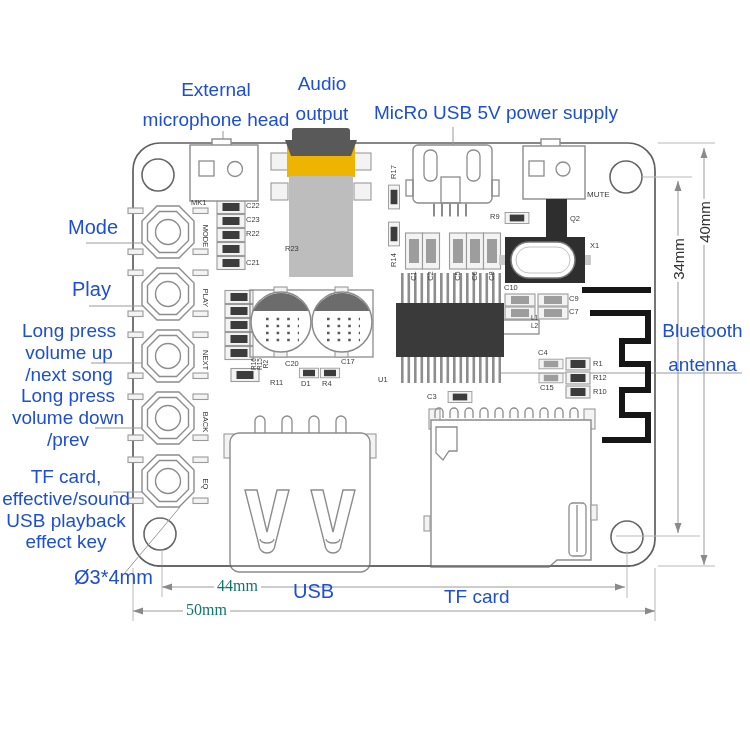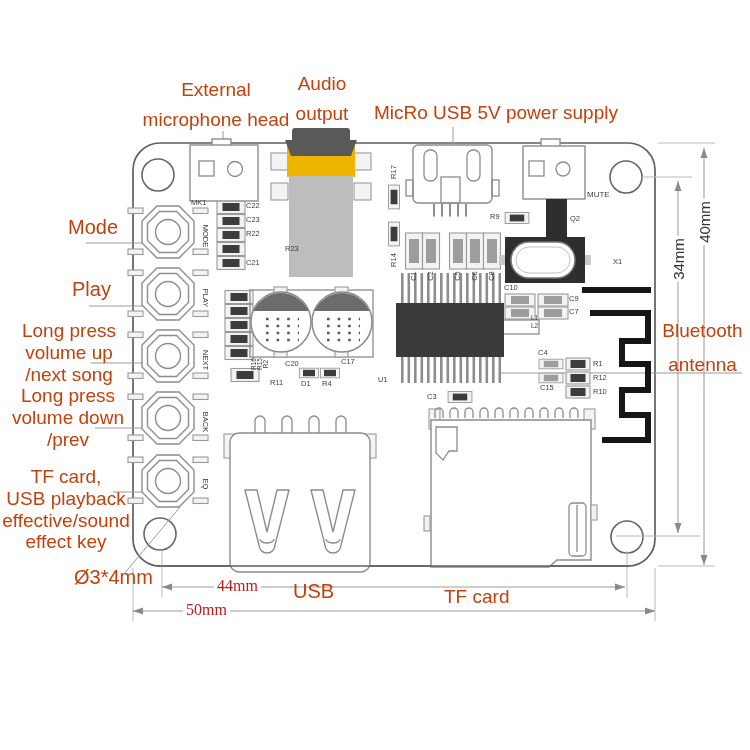--- a/index.html
+++ b/index.html
@@ -1,23 +1,23 @@
 <!DOCTYPE html>
 <html><head>
 <meta charset="utf-8">
 <style>
   html,body{margin:0;padding:0;background:#fff;}
   .stage{position:relative;width:750px;height:750px;background:#fff;overflow:hidden;
          font-family:"Liberation Sans",sans-serif;color:#111;}
   .stage svg{position:absolute;left:0;top:0;}
-  .lbl{position:absolute;font-size:19px;line-height:21.8px;text-align:center;color:#c2410c;white-space:nowrap;}
+  .lbl{position:absolute;font-size:19px;line-height:21.8px;text-align:center;color:#1d4ed8;white-space:nowrap;}
   .big{font-size:20px;}
   .two{line-height:30px;}
   .bt{line-height:34px;}
-  .dimtxt{position:absolute;font-family:"Liberation Serif",serif;font-size:16px;color:#b91c1c;
+  .dimtxt{position:absolute;font-family:"Liberation Serif",serif;font-size:16px;color:#0f766e;
           background:#fff;padding:0 3px;white-space:nowrap;}
   .dimr{position:absolute;font-size:15px;color:#333;background:#fff;padding:0 2px;white-space:nowrap;
         transform:translate(-50%,-50%) rotate(-90deg);}
   .small{font-size:20px;}
   .blhost{position:absolute;left:0;top:0;width:750px;height:750px;pointer-events:none;}
   .blabel{position:absolute;font-size:7.5px;line-height:1;color:#3a3a3a;white-space:nowrap;}
   
   .bd{fill:#fff;stroke:#5f5f5f;stroke-width:1.7;}
   .hole{fill:none;stroke:#666;stroke-width:1.6;}
   .th{fill:none;stroke:#8c8c8c;stroke-width:1.3;}
@@ -284,22 +284,22 @@
 </div>
 
 <div class="lbl" style="left:0px;top:385px;width:136px;">
   <div>Long press</div>
   <div>volume down</div>
   <div>/prev</div>
 </div>
 
 <div class="lbl" style="left:0px;top:466px;width:132px;">
   <div>TF card,</div>
+  <div>effective/sound</div>
   <div>USB playback</div>
-  <div>effective/sound</div>
   <div>effect key</div>
 </div>
 
 <div class="lbl bt" style="left:655px;top:314px;width:95px;">
   <div>Bluetooth</div>
   <div>antenna</div>
 </div>
 
 <div class="lbl small" style="left:74px;top:567px;">Ø3*4mm</div>
 <div class="lbl small" style="left:293px;top:581px;">USB</div>
@@ -334,21 +334,21 @@
       <span class="blabel" style="left: 394px; top: 172px; transform: translate(-50%, -50%) rotate(-90deg);">R17</span>
       <span class="blabel" style="left: 394px; top: 260px; transform: translate(-50%, -50%) rotate(-90deg);">R14</span>
       <span class="blabel" style="left: 414px; top: 276px; transform: translate(-50%, -50%) rotate(-90deg);">C1</span>
       <span class="blabel" style="left: 431px; top: 276px; transform: translate(-50%, -50%) rotate(-90deg);">C2</span>
       <span class="blabel" style="left: 458px; top: 276px; transform: translate(-50%, -50%) rotate(-90deg);">C5</span>
       <span class="blabel" style="left: 475px; top: 276px; transform: translate(-50%, -50%) rotate(-90deg);">C6</span>
       <span class="blabel" style="left: 492px; top: 276px; transform: translate(-50%, -50%) rotate(-90deg);">C8</span>
       <span class="blabel" style="left: 490px; top: 213px;">R9</span>
       <span class="blabel" style="left: 570px; top: 215px;">Q2</span>
       <span class="blabel" style="left: 587px; top: 191px; font-size: 8px;">MUTE</span>
-      <span class="blabel" style="left: 590px; top: 258px; margin-left: 23px;">X1</span>
+      <span class="blabel" style="left: 590px; top: 242px;">X1</span>
       <span class="blabel" style="left: 504px; top: 284px;">C10</span>
       <span class="blabel" style="left: 569px; top: 295px;">C9</span>
       <span class="blabel" style="left: 569px; top: 308px;">C7</span>
       <span class="blabel" style="left: 531px; top: 315px; font-size: 6.5px;">L1</span>
       <span class="blabel" style="left: 531px; top: 323px; font-size: 6.5px;">L2</span>
       <span class="blabel" style="left: 538px; top: 349px;">C4</span>
       <span class="blabel" style="left: 540px; top: 384px;">C15</span>
       <span class="blabel" style="left: 593px; top: 360px;">R1</span>
       <span class="blabel" style="left: 593px; top: 374px;">R12</span>
       <span class="blabel" style="left: 593px; top: 388px;">R10</span>

